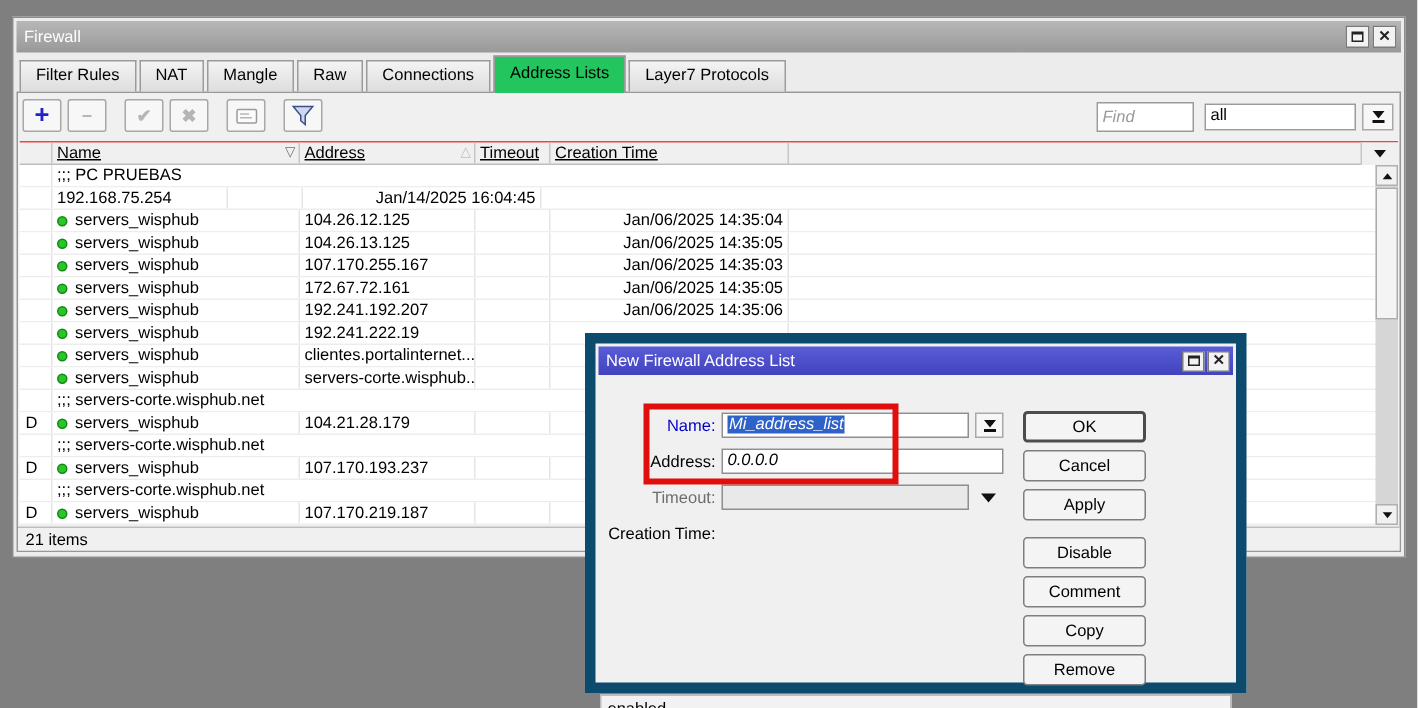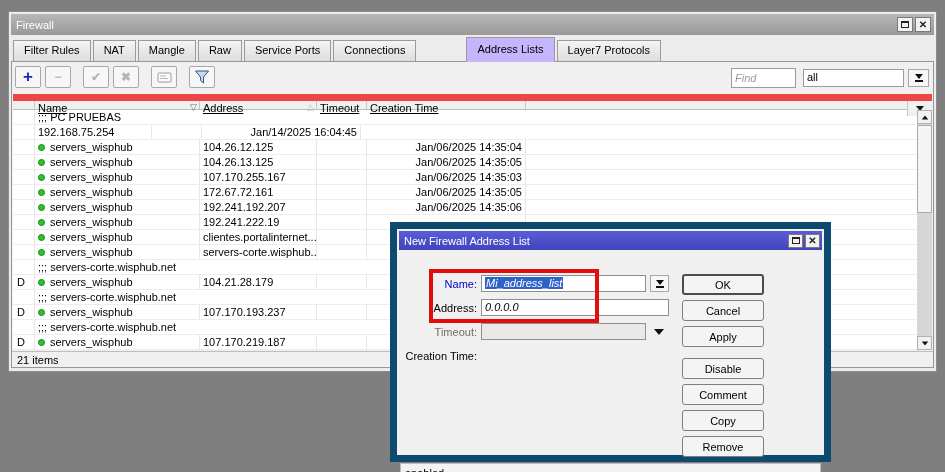--- a/index.html
+++ b/index.html
@@ -16,21 +16,21 @@
   .tbtn { width:16px; height:15px; background:#f2f2f2; border:1px solid #7a7a7a;
           display:flex; align-items:center; justify-content:center; color:#222;
           font-size:9px; line-height:1; cursor:default; }
   .maxico { display:block; width:8px; height:7px; border:1px solid #222; border-top:2px solid #222; }
   .xico { font-weight:bold; font-size:10px; }
 
   
   .tabs { display:flex; align-items:flex-end; height:26px; padding-left:2px; position:relative; z-index:2; }
   .tab { height:21px; padding:3px 10px 0 10px; background:linear-gradient(#f4f4f4,#dddddd);
          border:1px solid #9b9b9b; border-bottom:none; margin-right:2px; white-space:nowrap; cursor:default; }
-  .tab.active { height:25px; padding-top:5px; background:#c4b5fd; margin-bottom:-1px;margin-left:48px; }
+  .tab.active { height:25px; padding-top:5px; background:#22c55e; margin-bottom:-1px; }
 
   
   .panel { position:relative; border:1px solid #979797; background:#f0f0f0; height:307px; margin-top:0; }
 
   
   .tb { position:absolute; top:4px; left:3px; display:flex; align-items:center; }
   .tbbtn { width:26px; height:22px; background:#f7f7f7; border:1px solid #a8a8a8; border-radius:2px;
            display:flex; align-items:center; justify-content:center; margin-right:4px; cursor:default; }
   .tbbtn.gap { margin-left:8px; }
   .glyph-add { color:#2222cc; font-size:17px; font-weight:bold; line-height:14px; }
@@ -40,21 +40,21 @@
   .find-input::placeholder { color:#9a9a9a; font-style:italic; }
   .combo { width:101px; height:18px; border:1px solid #9b9b9b; background:#fff; padding:1px 3px; margin-left:7px; }
   .combo-btn { width:21px; height:18px; margin-left:4px; background:#f7f7f7; border:1px solid #a8a8a8;
                display:flex; align-items:center; justify-content:center; cursor:default; }
   .ddload { display:flex; flex-direction:column; align-items:center; }
   .ddload .tri { width:0; height:0; border-left:4px solid transparent; border-right:4px solid transparent; border-top:5px solid #111; }
   .ddload .bar { width:8px; height:2px; background:#111; margin-top:1px; }
 
   
   .tablewrap { position:absolute; top:32px; left:1px; right:1px; bottom:17px; background:#fff; overflow:hidden; }
-  .thead { display:flex; height:16px; background:#f0f0f0; border-top:7px solid #ef4444; border-bottom:1px solid #bdbdbd; position:relative; z-index:2;text-decoration:underline; }
+  .thead { display:flex; height:16px; background:#f0f0f0; border-top:1px solid #ef4444; border-bottom:1px solid #bdbdbd; position:relative; z-index:2;text-decoration:underline; }
   .thead .hc { border-right:1px solid #c6c6c6; padding:1px 3px 0 3px; position:relative; white-space:nowrap; }
   .sort { position:absolute; right:2px; top:1px; font-size:9px; }
   .sort.desc { color:#6f6f6f; }
   .sort.asc { color:#bdbdbd; }
   .hbtn { position:absolute; right:0; top:0; width:25px; height:15px; background:#f0f0f0; border-left:1px solid #c6c6c6;
           display:flex; align-items:center; justify-content:center; z-index:3; cursor:default; }
   .tri-dn { width:0; height:0; border-left:4px solid transparent; border-right:4px solid transparent; border-top:5px solid #111; }
   .tri-up { width:0; height:0; border-left:4px solid transparent; border-right:4px solid transparent; border-bottom:5px solid #111; }
 
   .tbody { position:relative; z-index:1; }
@@ -122,21 +122,20 @@
             <span class="xico">✕</span>
           </span>
       </span>
     </div>
 
     <div class="tabs">
       <div class="tab">Filter Rules</div>
       <div class="tab">NAT</div>
       <div class="tab">Mangle</div>
       <div class="tab">Raw</div>
-      <div class="tab">Service Ports</div>
       <div class="tab">Connections</div>
       <div class="tab active">Address Lists</div>
       <div class="tab">Layer7 Protocols</div>
     </div>
 
     <div class="panel">
 
       <div class="tb">
         <button class="tbbtn">
             <span class="glyph-add">+</span>

